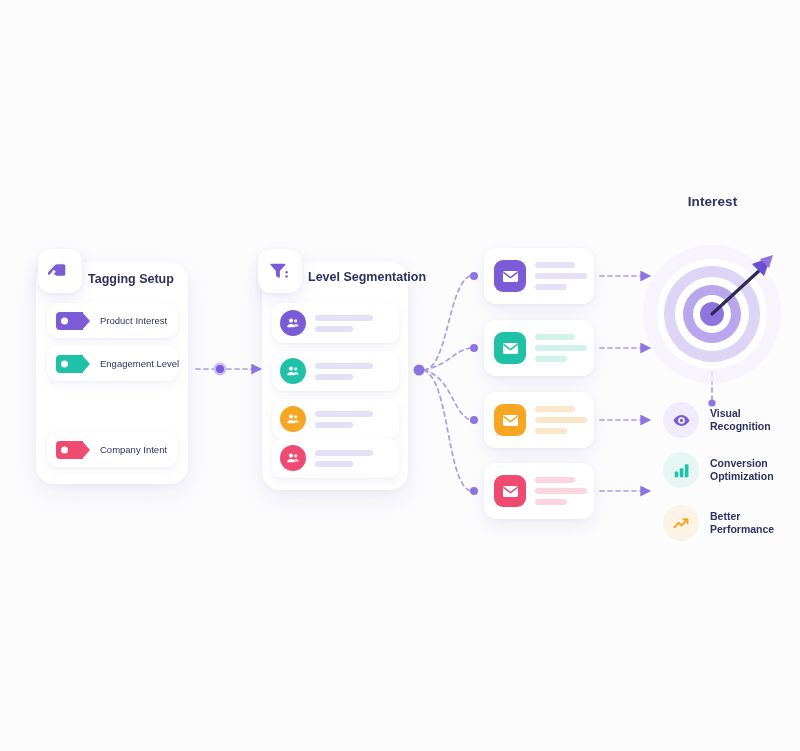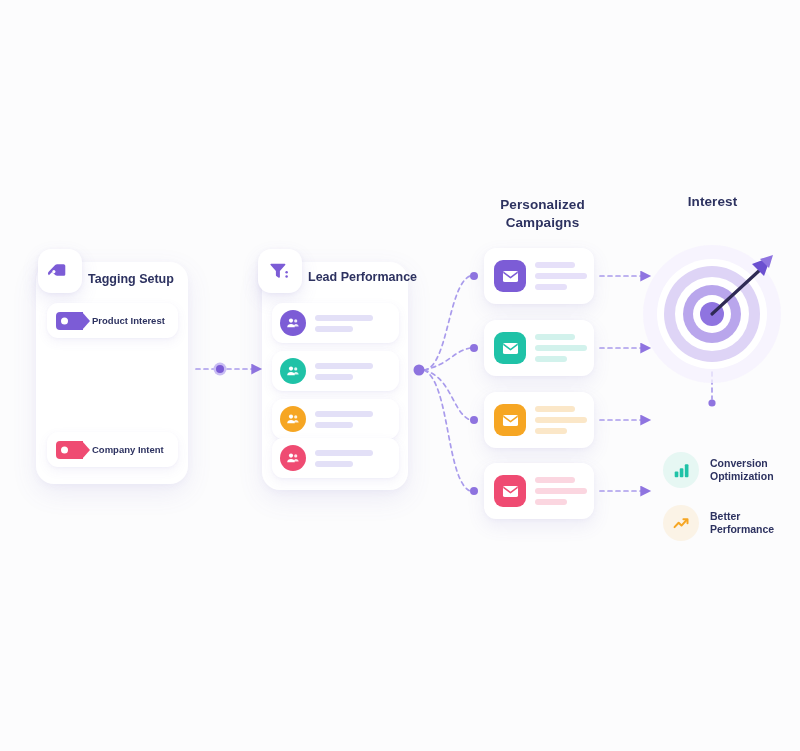--- a/index.html
+++ b/index.html
@@ -58,21 +58,21 @@
   }
   .tag-shape:after{
     content:"";position:absolute;right:-7px;top:0;width:0;height:0;
     border-top:9px solid transparent;border-bottom:9px solid transparent;
     border-left:8px solid var(--tc);
   }
   .tag-dot{
     position:absolute;left:5px;top:50%;transform:translateY(-50%);
     width:7px;height:7px;border-radius:50%;background:#fff;
   }
-  .tag-label{margin-left:9px;font-size:9.5px;font-weight:700;color:#2d3260;white-space:nowrap;}
+  .tag-label{margin-left:17px;font-size:9.5px;font-weight:400;color:#2d3260;white-space:nowrap;}
 
   
   .seg-row{left:272px;width:127px;height:40px;}
   .seg-ava{
     width:26px;height:26px;border-radius:50%;margin-left:8px;flex:0 0 auto;
     display:flex;align-items:center;justify-content:center;
   }
   .seg-bars{margin-left:9px;display:flex;flex-direction:column;gap:5px;}
   .bar{height:6px;border-radius:3px;background:#e3e0f7;}
 
@@ -133,24 +133,20 @@
     <circle cx="220" cy="369" r="6.5" fill="#c9bdf3"></circle>
     <circle cx="220" cy="369" r="4" fill="#7c5cd6"></circle>
     <circle cx="419" cy="370" r="5.5" fill="#8f74e0"></circle>
     <circle cx="474" cy="276" r="4" fill="#8f74e0"></circle>
     <circle cx="474" cy="348" r="4" fill="#8f74e0"></circle>
     <circle cx="474" cy="420" r="4" fill="#8f74e0"></circle>
     <circle cx="474" cy="491" r="4" fill="#8f74e0"></circle>
     <circle cx="712" cy="403" r="3.6" fill="#8f74e0"></circle>
   </svg>
 
-  <div class="sect-title" id="title-campaigns">
-    <div>Personalized</div>
-    <div>Campaigns</div>
-  </div>
   <div class="sect-title" id="title-precision">
     <div>Interest</div>
   </div>
 
   <div class="panel" id="panel-tagging"></div>
   <div class="badge" id="badge-tagging">
     <svg width="26" height="26" viewBox="0 0 24 24" aria-hidden="true">
       <g transform="rotate(-45 12 12)">
         <path d="M3 7.5a2.5 2.5 0 0 1 2.5-2.5h8.2c.7 0 1.3.3 1.8.8l4.2 4.2c.6.6.6 1.6 0 2.2l-5.3 5.3c-.6.6-1.6.6-2.2 0l-4.2-4.2c-.5-.5-.8-1.1-.8-1.8V7.5z" fill="#7c5cd6" transform="translate(-1 0)"></path>
         <circle cx="7.6" cy="8.4" r="1.5" fill="#ffffff"></circle>
@@ -158,36 +154,42 @@
     </svg>
   </div>
   <div class="panel-title" id="ptitle-tagging">Tagging Setup</div>
 
   <div class="row tag-row" style="top:303px">
     <span class="tag-shape" style="--tc:#7c5cd6;background:#7c5cd6">
         <i class="tag-dot"></i>
       </span>
     <span class="tag-label">Product Interest</span>
   </div>
+  <div class="row tag-row" style="top:346px">
+    <span class="tag-shape" style="--tc:#1fc2a7;background:#1fc2a7">
+        <i class="tag-dot"></i>
+      </span>
+    <span class="tag-label">Engagement Level</span>
+  </div>
   <div class="row tag-row" style="top:432px">
     <span class="tag-shape" style="--tc:#ef4b72;background:#ef4b72">
         <i class="tag-dot"></i>
       </span>
     <span class="tag-label">Company Intent</span>
   </div>
 
   <div class="panel" id="panel-segment"></div>
   <div class="badge" id="badge-segment">
     <svg width="24" height="24" viewBox="0 0 24 24" aria-hidden="true">
       <path d="M3.6 5.2h14.2c.7 0 1.1.8.6 1.3l-5.3 6v6.1c0 .6-.7 1-1.2.6l-2.5-1.8a.8.8 0 0 1-.3-.6v-4.3l-5.3-6c-.5-.5-.1-1.3.6-1.3z" fill="#7c5cd6" transform="translate(-1.2 -0.5)"></path>
       <circle cx="18.6" cy="13.2" r="1.25" fill="#7c5cd6"></circle>
       <circle cx="18.6" cy="17.4" r="1.25" fill="#7c5cd6"></circle>
     </svg>
   </div>
-  <div class="panel-title" id="ptitle-segment">Lead Performance</div>
+  <div class="panel-title" id="ptitle-segment">Level Segmentation</div>
 
   <div class="row seg-row" style="top:303px">
     <span class="seg-ava" style="background:#7c5cd6">
       <svg width="16" height="16" viewBox="0 0 24 24" aria-hidden="true">
           <circle cx="9" cy="8.4" r="3.1" fill="#fff"></circle>
           <path d="M3.3 18.2c0-3.1 2.6-4.8 5.7-4.8s5.7 1.7 5.7 4.8z" fill="#fff"></path>
           <circle cx="16.1" cy="8.9" r="2.4" fill="#fff" opacity=".85"></circle>
           <path d="M12.8 17.4c.2-2.6 1.9-4 3.6-4 2.2 0 4 1.3 4 3.6v.4z" fill="#fff" opacity=".85"></path>
         </svg>
     </span>
@@ -302,20 +304,33 @@
       <circle cx="72" cy="70" r="19" fill="#ffffff"></circle>
       <circle cx="72" cy="70" r="12" fill="#8f74e0"></circle>
       <g>
         <line x1="72" y1="70" x2="121" y2="25" stroke="#2f2a55" stroke-width="3.2" stroke-linecap="round"></line>
         <path d="M112 20 L131 13 L124 32 Z" fill="#6b4fd0"></path>
         <path d="M120 15 L133 11 L129 24 Z" fill="#8f74e0"></path>
       </g>
     </svg>
   </div>
 
+  <div class="feat" style="top:402px">
+    <span class="feat-ico" style="background:#f1ecfc">
+      <svg width="19" height="19" viewBox="0 0 24 24" aria-hidden="true">
+          <path d="M12 5.2c-5 0-9 4.2-10 6.8 1 2.6 5 6.8 10 6.8s9-4.2 10-6.8c-1-2.6-5-6.8-10-6.8z" fill="#7c5cd6"></path>
+          <circle cx="12" cy="12" r="4.1" fill="#fff"></circle>
+          <circle cx="12" cy="12" r="2.1" fill="#7c5cd6"></circle>
+        </svg>
+    </span>
+    <span class="feat-label">
+      <span>Visual</span><br>
+      <span>Recognition</span>
+    </span>
+  </div>
   <div class="feat" style="top:452px">
     <span class="feat-ico" style="background:#e6f7f3">
       <svg width="19" height="19" viewBox="0 0 24 24" aria-hidden="true">
           <rect x="3.4" y="13.4" width="4.6" height="7.2" rx="1.2" fill="#1fc2a7"></rect>
           <rect x="9.8" y="9" width="4.6" height="11.6" rx="1.2" fill="#1fc2a7"></rect>
           <rect x="16.2" y="4.2" width="4.6" height="16.4" rx="1.2" fill="#1fc2a7"></rect>
         </svg>
     </span>
     <span class="feat-label">
       <span>Conversion</span><br>

